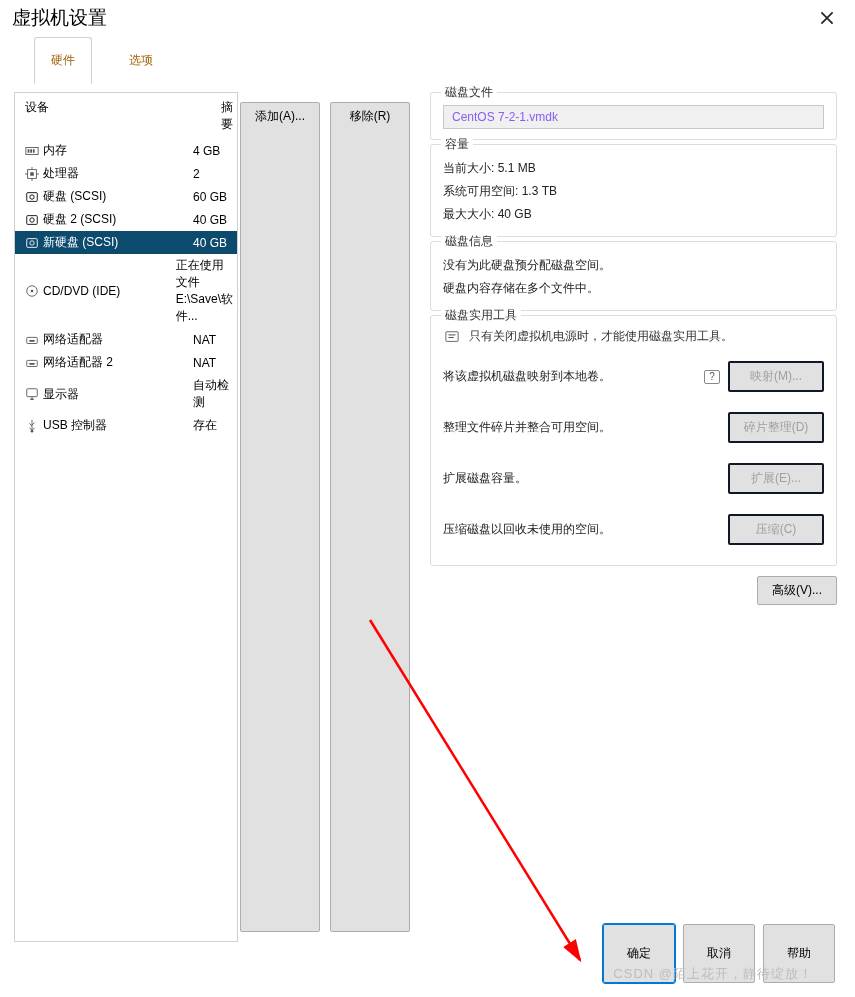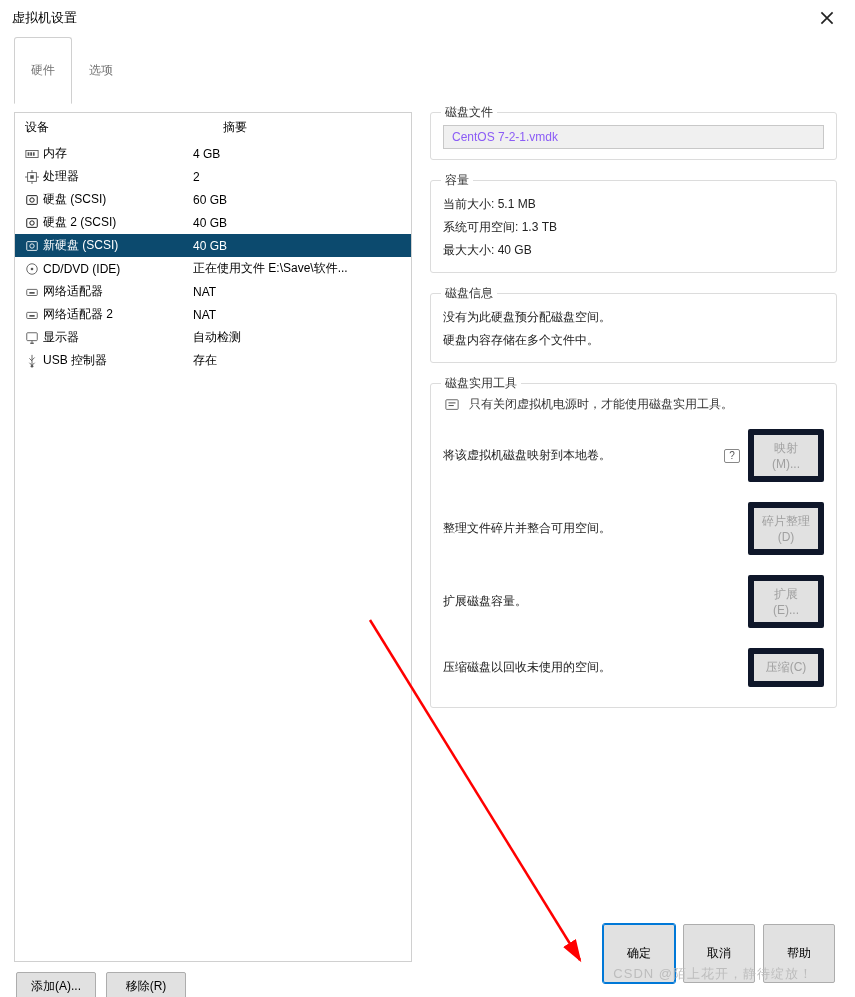--- a/index.html
+++ b/index.html
@@ -1,50 +1,50 @@
 <!DOCTYPE html>
 <html><head>
   <meta charset="utf-8">
   <style>
     * { box-sizing: border-box; margin: 0; padding: 0; font-family: "Microsoft YaHei", "Segoe UI", Tahoma, sans-serif; font-size: 12px; }
     body { background: #ffffff; width: 855px; height: 997px; overflow: hidden; position: relative; }
     
     .titlebar { display: flex; align-items: center; justify-content: space-between; padding: 8px 12px; height: 36px; }
-    .titlebar .title { font-size: 13px; color: #000; }
+    .titlebar .title { font-size: 19px; color: #000; }
     .close-btn { width: 32px; height: 28px; display: flex; align-items: center; justify-content: center; cursor: pointer; font-size: 15px; color: #222; }
     
     .tabs { display: flex; padding-left: 14px; border-bottom: 1px solid transparent; }
-    .tab { padding: 24px 16px; border: 1px solid transparent; cursor: pointer; position: relative; top: 1px; color: #737373; }
+    .tab { padding: 14px 16px; border: 1px solid transparent; cursor: pointer; position: relative; top: 1px; color: #a16207; margin-left: 20px; }
     .tab.active { border: 1px solid #d0d0d0; border-bottom: 1px solid #fff; border-radius: 3px 3px 0 0; background: #fff; }
     
     .content-area { display: flex; padding: 8px 14px 0 14px; gap: 18px; }
     
-    .left-panel { width: 398px; display: flex; flex-direction: column; }
+    .left-panel { width: 398px; display: flex; }
     .hw-list { border: 1px solid #d0d0d0; height: 850px; overflow: hidden; }
     .hw-header { display: flex; padding: 6px 4px 6px 10px; color: #000; }
     .hw-header .col-dev { width: 172px; }
     .hw-header .col-sum { flex: 1; margin-left: 26px; }
     .hw-row { display: flex; align-items: center; padding: 3px 4px 3px 8px; cursor: pointer; }
     .hw-row.selected { background: #0c4a6e; color: #fff; }
     .hw-row .icon { width: 18px; display: inline-flex; justify-content: center; margin-right: 2px; }
     .hw-row .dev { width: 170px; display: flex; align-items: center; }
     .hw-row .sum { flex: 1; }
     
     .left-buttons { display: flex; gap: 10px; padding: 10px 2px; }
     .btn { border: 1px solid #adadad; background: #e1e1e1; padding: 5px 14px; cursor: pointer; border-radius: 2px; min-width: 80px; text-align: center; }
     
     .right-panel { flex: 1; padding-right: 4px; }
-    .group { border: 1px solid #dcdcdc; border-radius: 3px; padding: 12px 12px 10px 12px; margin-bottom: 20px; position: relative; }
+    .group { border: 1px solid #dcdcdc; border-radius: 3px; padding: 12px 12px 10px 12px; margin-bottom: 4px; position: relative; }
     .group-title { position: absolute; top: -9px; left: 10px; background: #fff; padding: 0 4px; color: #333; }
     .readonly-field { border: 1px solid #c8c8c8; background: #f0f0f0; padding: 4px 8px; color: #8b5cf6; width: 100%; }
     .info-line { padding: 3px 0; color: #222; }
     
     .tool-row { display: flex; align-items: center; padding: 10px 0; gap: 8px; }
     .tool-text { flex: 1; color: #222; }
-    .tool-btn { border: 6px solid #0f172a; background: #e1e1e1; padding: 5px 8px; cursor: pointer; border-radius: 2px; width: 76px; text-align: center; }
+    .tool-btn { border: 2px solid #0f172a; background: #e1e1e1; padding: 5px 8px; cursor: pointer; border-radius: 2px; width: 96px; text-align: center; }
     .tool-btn.disabled { color: #a0a0a0; cursor: default; }
     .tip-row { display: flex; align-items: center; gap: 8px; color: #333; padding-bottom: 6px; }
     .tip-icon { width: 18px; display:inline-flex; justify-content:center;}
     .q-icon { border: 1px solid #888; width: 16px; height: 14px; display: inline-flex; align-items: center; justify-content: center; border-radius: 2px; font-size: 10px; color: #555; }
     
     .adv-row { display: flex; justify-content: flex-end; padding: 6px 0; }
     
     .bottom-buttons { position: absolute; bottom: 14px; right: 20px; display: flex; gap: 8px; }
     .bottom-buttons .btn { min-width: 72px; padding: 20px 14px; }
     .btn.focused { border: 1px solid #0078d7; outline: 1px solid #0078d7; }
@@ -258,20 +258,23 @@
       <div class="tool-row">
         <span class="tool-text">扩展磁盘容量。</span>
         <div class="tool-btn disabled">扩展(E)...</div>
       </div>
       <div class="tool-row">
         <span class="tool-text">压缩磁盘以回收未使用的空间。</span>
         <div class="tool-btn disabled">压缩(C)</div>
       </div>
     </div>
 
+    <div class="adv-row">
+      <div class="btn">高级(V)...</div>
+    </div>
   </div>
 </div>
 
 <svg class="arrow-svg" width="260" height="370">
   <defs>
       <marker id="ah" markerWidth="10" markerHeight="10" refX="8" refY="3" orient="auto">
         <path d="M0,0 L0,6 L9,3 z" fill="#ff0000"></path>
       </marker>
     </defs>
   <line x1="10" y1="10" x2="220" y2="350" stroke="#ff0000" stroke-width="2.5" marker-end="url(#ah)"></line>

